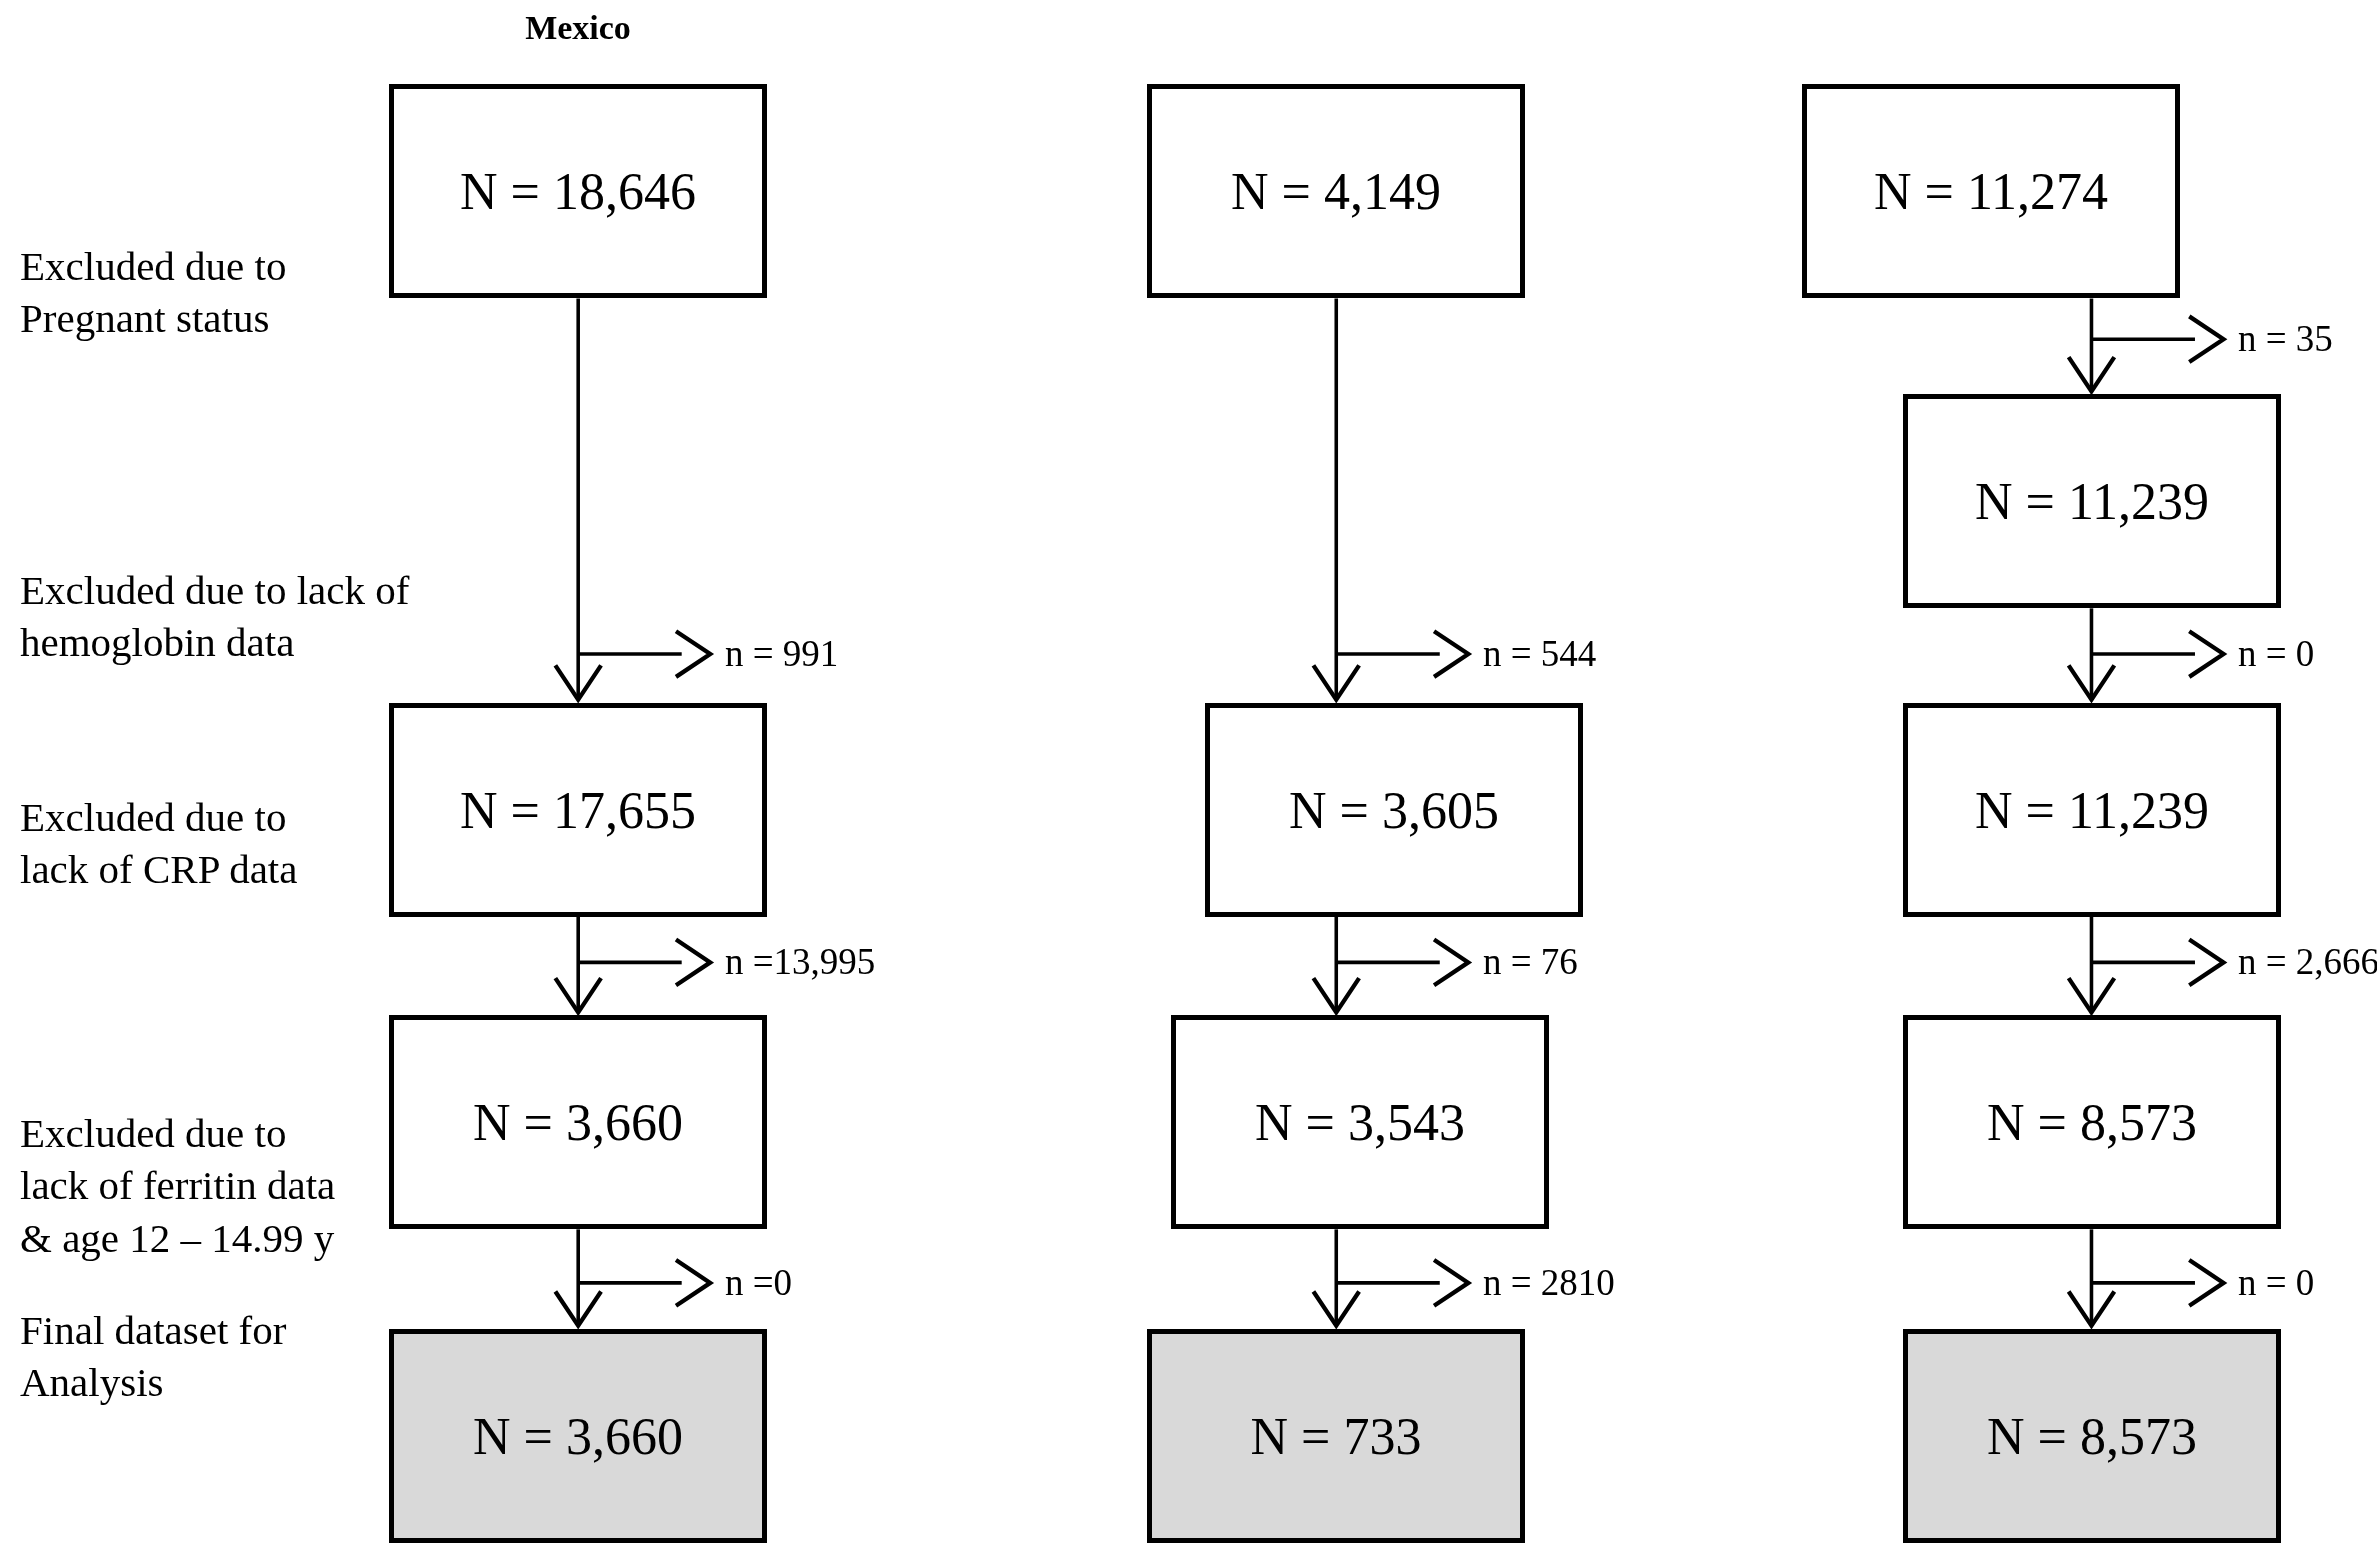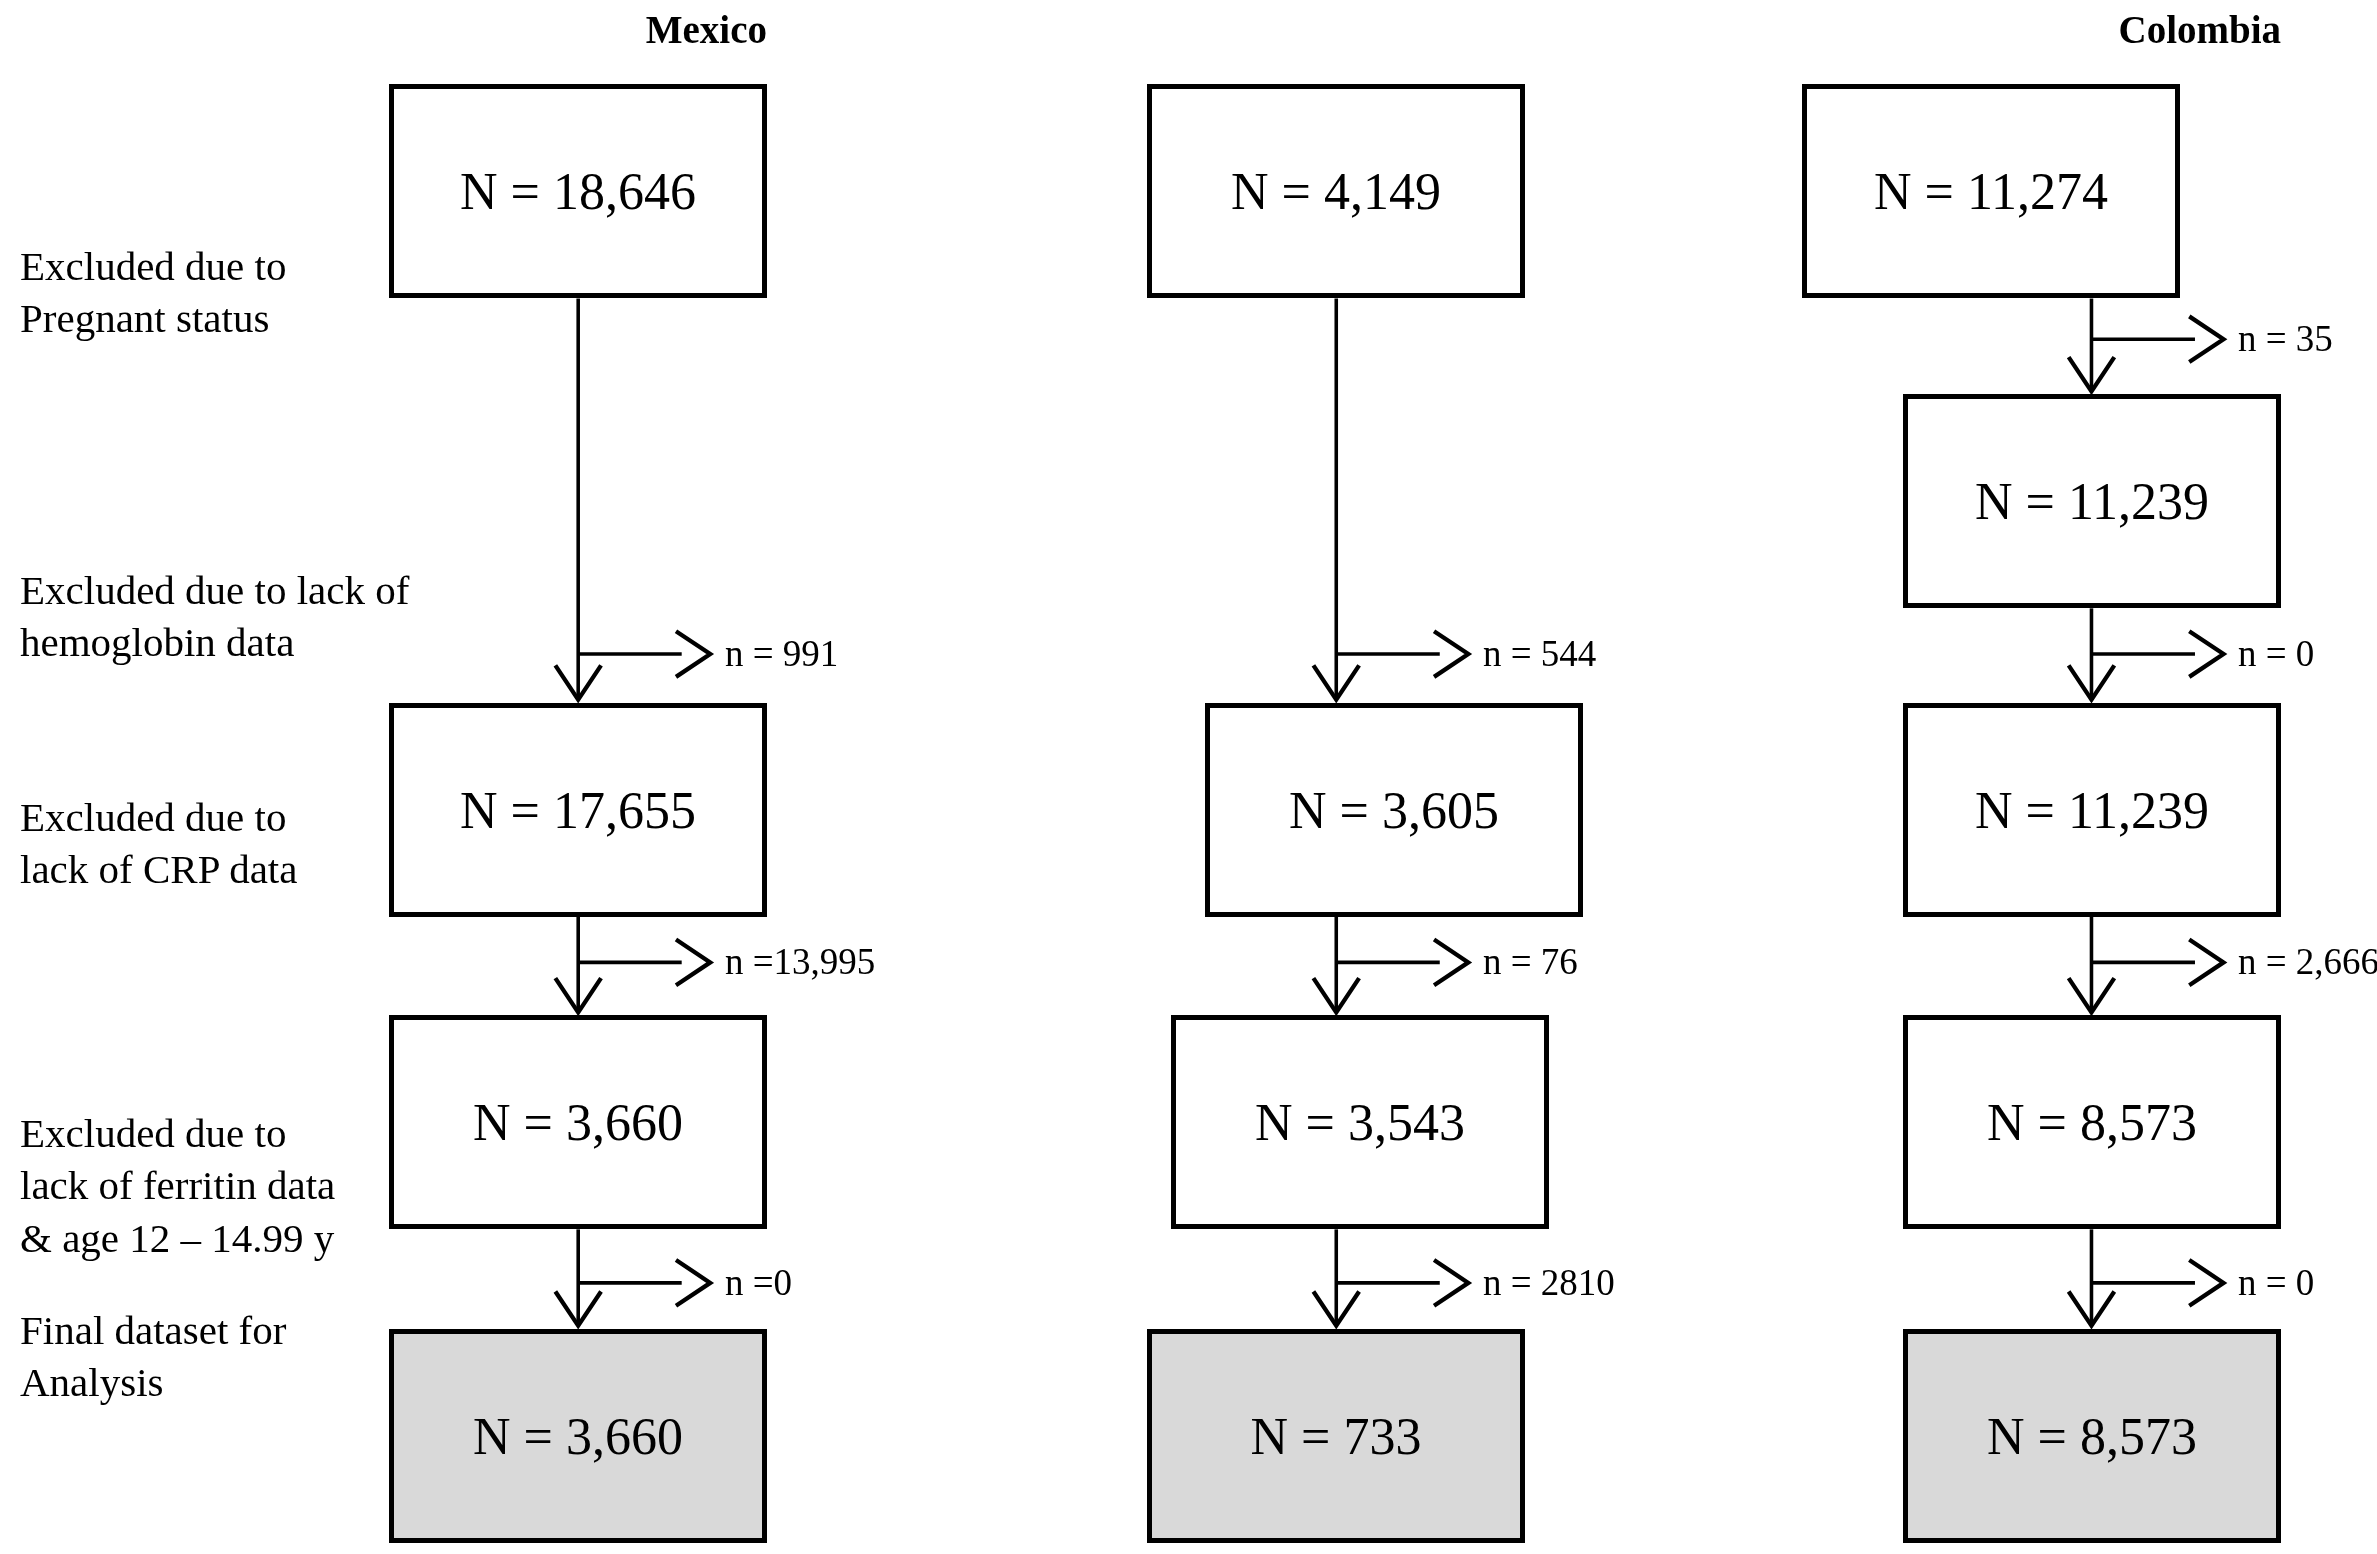--- a/index.html
+++ b/index.html
@@ -16,22 +16,22 @@
     background:var(--bg);
     font-family:"Liberation Serif","DejaVu Serif",serif;
     color:var(--text);
     overflow:hidden;
   }
   #connectors{position:absolute;left:0;top:0;width:2377px;height:1555px;}
   #connectors path, #connectors line{stroke:var(--line);fill:none;}
   .flowline{stroke-width:5px;}
   .chev{stroke-width:6px;}
   .col-title{
-    position:absolute;width:378px;text-align:right;
-    font-size:39px;font-weight:bold;line-height:1.1;
+    position:absolute;width:378px;text-align:center;
+    font-size:34px;font-weight:bold;line-height:1.1;
   }
   .box{
     position:absolute;width:378px;height:214px;
     border:5px solid var(--line);
     background:var(--box-fill);
     box-sizing:border-box;
     display:flex;align-items:center;justify-content:center;
     font-size:52px;
   }
   .box-final{background:var(--final-fill);}
@@ -96,21 +96,20 @@
       <line class="flowline" x1="2930" y1="1348" x2="3075" y2="1348"></line>
       <path class="chev" d="M 3067 1316 L 3115 1348 L 3067 1380"></path>
       <line class="flowline" x1="2930" y1="1722" x2="2930" y2="1857"></line>
       <path class="chev" d="M 2898 1809 L 2930 1857 L 2962 1809"></path>
       <line class="flowline" x1="2930" y1="1797" x2="3075" y2="1797"></line>
       <path class="chev" d="M 3067 1765 L 3115 1797 L 3067 1829"></path>
     </g>
   </svg>
 
   <div class="col-title" style="left:389px;top:8.6px;">Mexico</div>
-  <div class="col-title" style="left:1903px;top:8.6px;">Colombia</div>
 
   <div class="side-label" style="top:240px;">Excluded due to
 Pregnant status</div>
   <div class="side-label" style="top:564px;">Excluded due to lack of
 hemoglobin data</div>
   <div class="side-label" style="top:791px;">Excluded due to
 lack of CRP data</div>
   <div class="side-label" style="top:1107px;">Excluded due to
 lack of ferritin data
 &amp; age 12 – 14.99 y</div>

